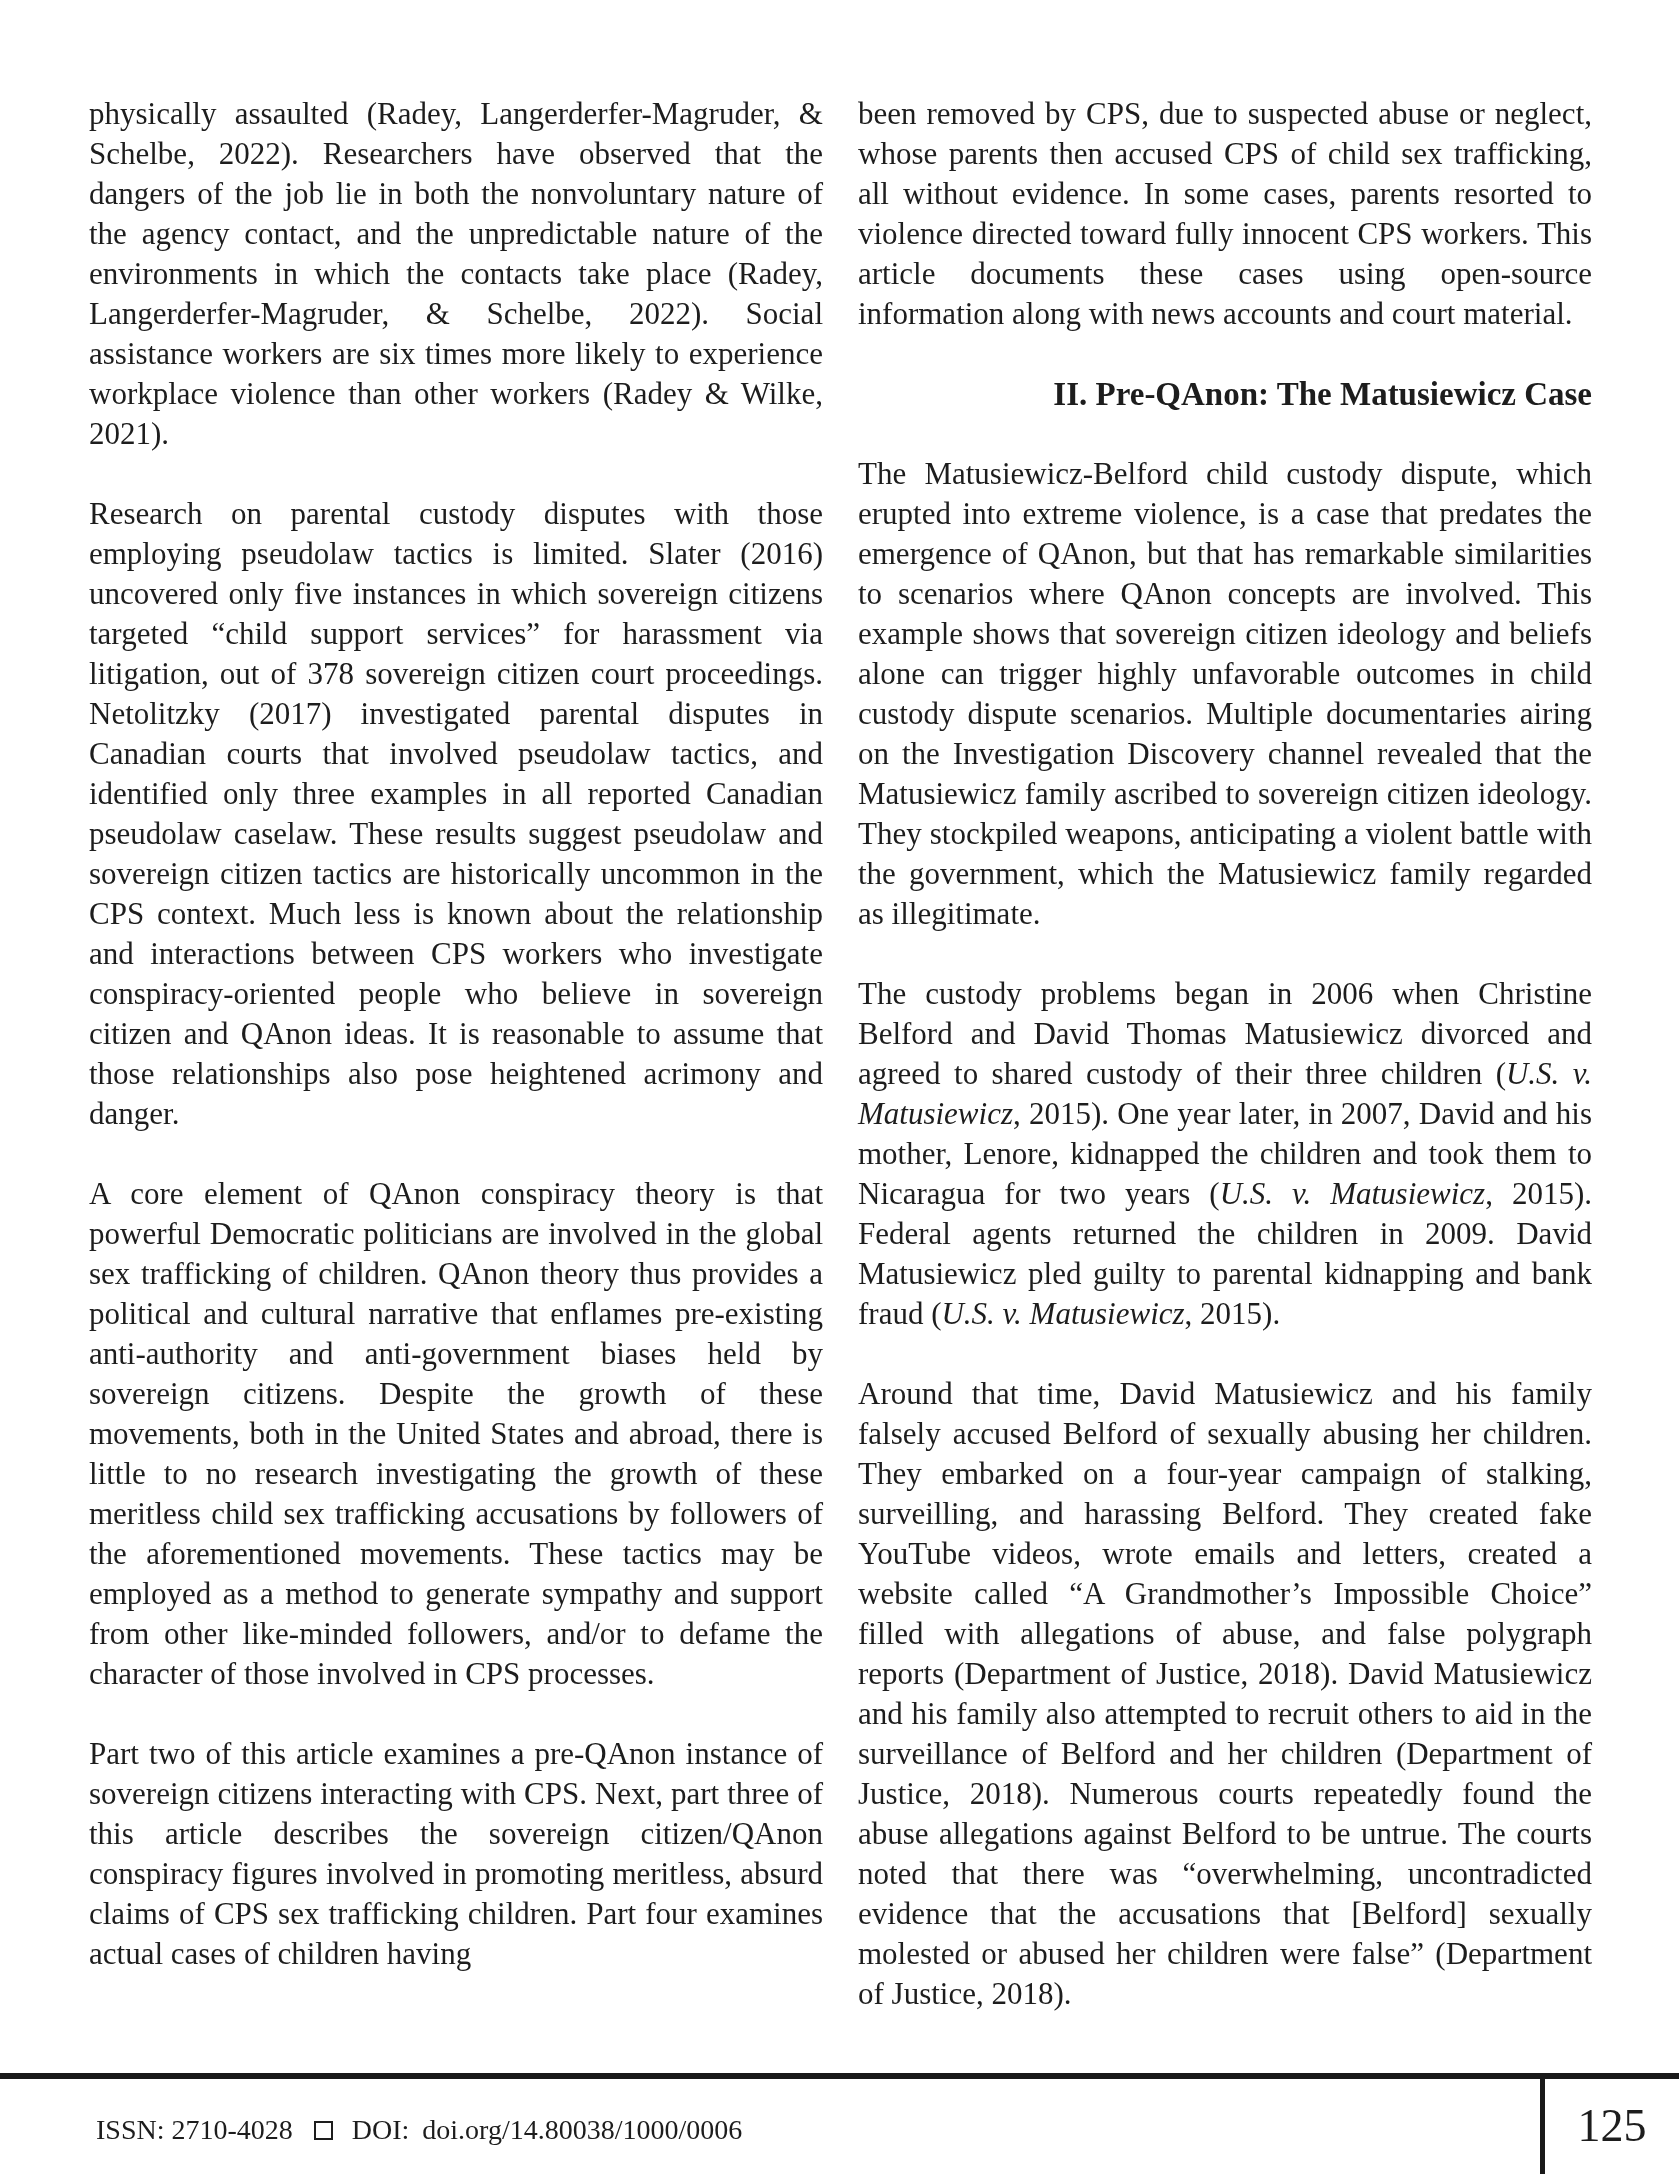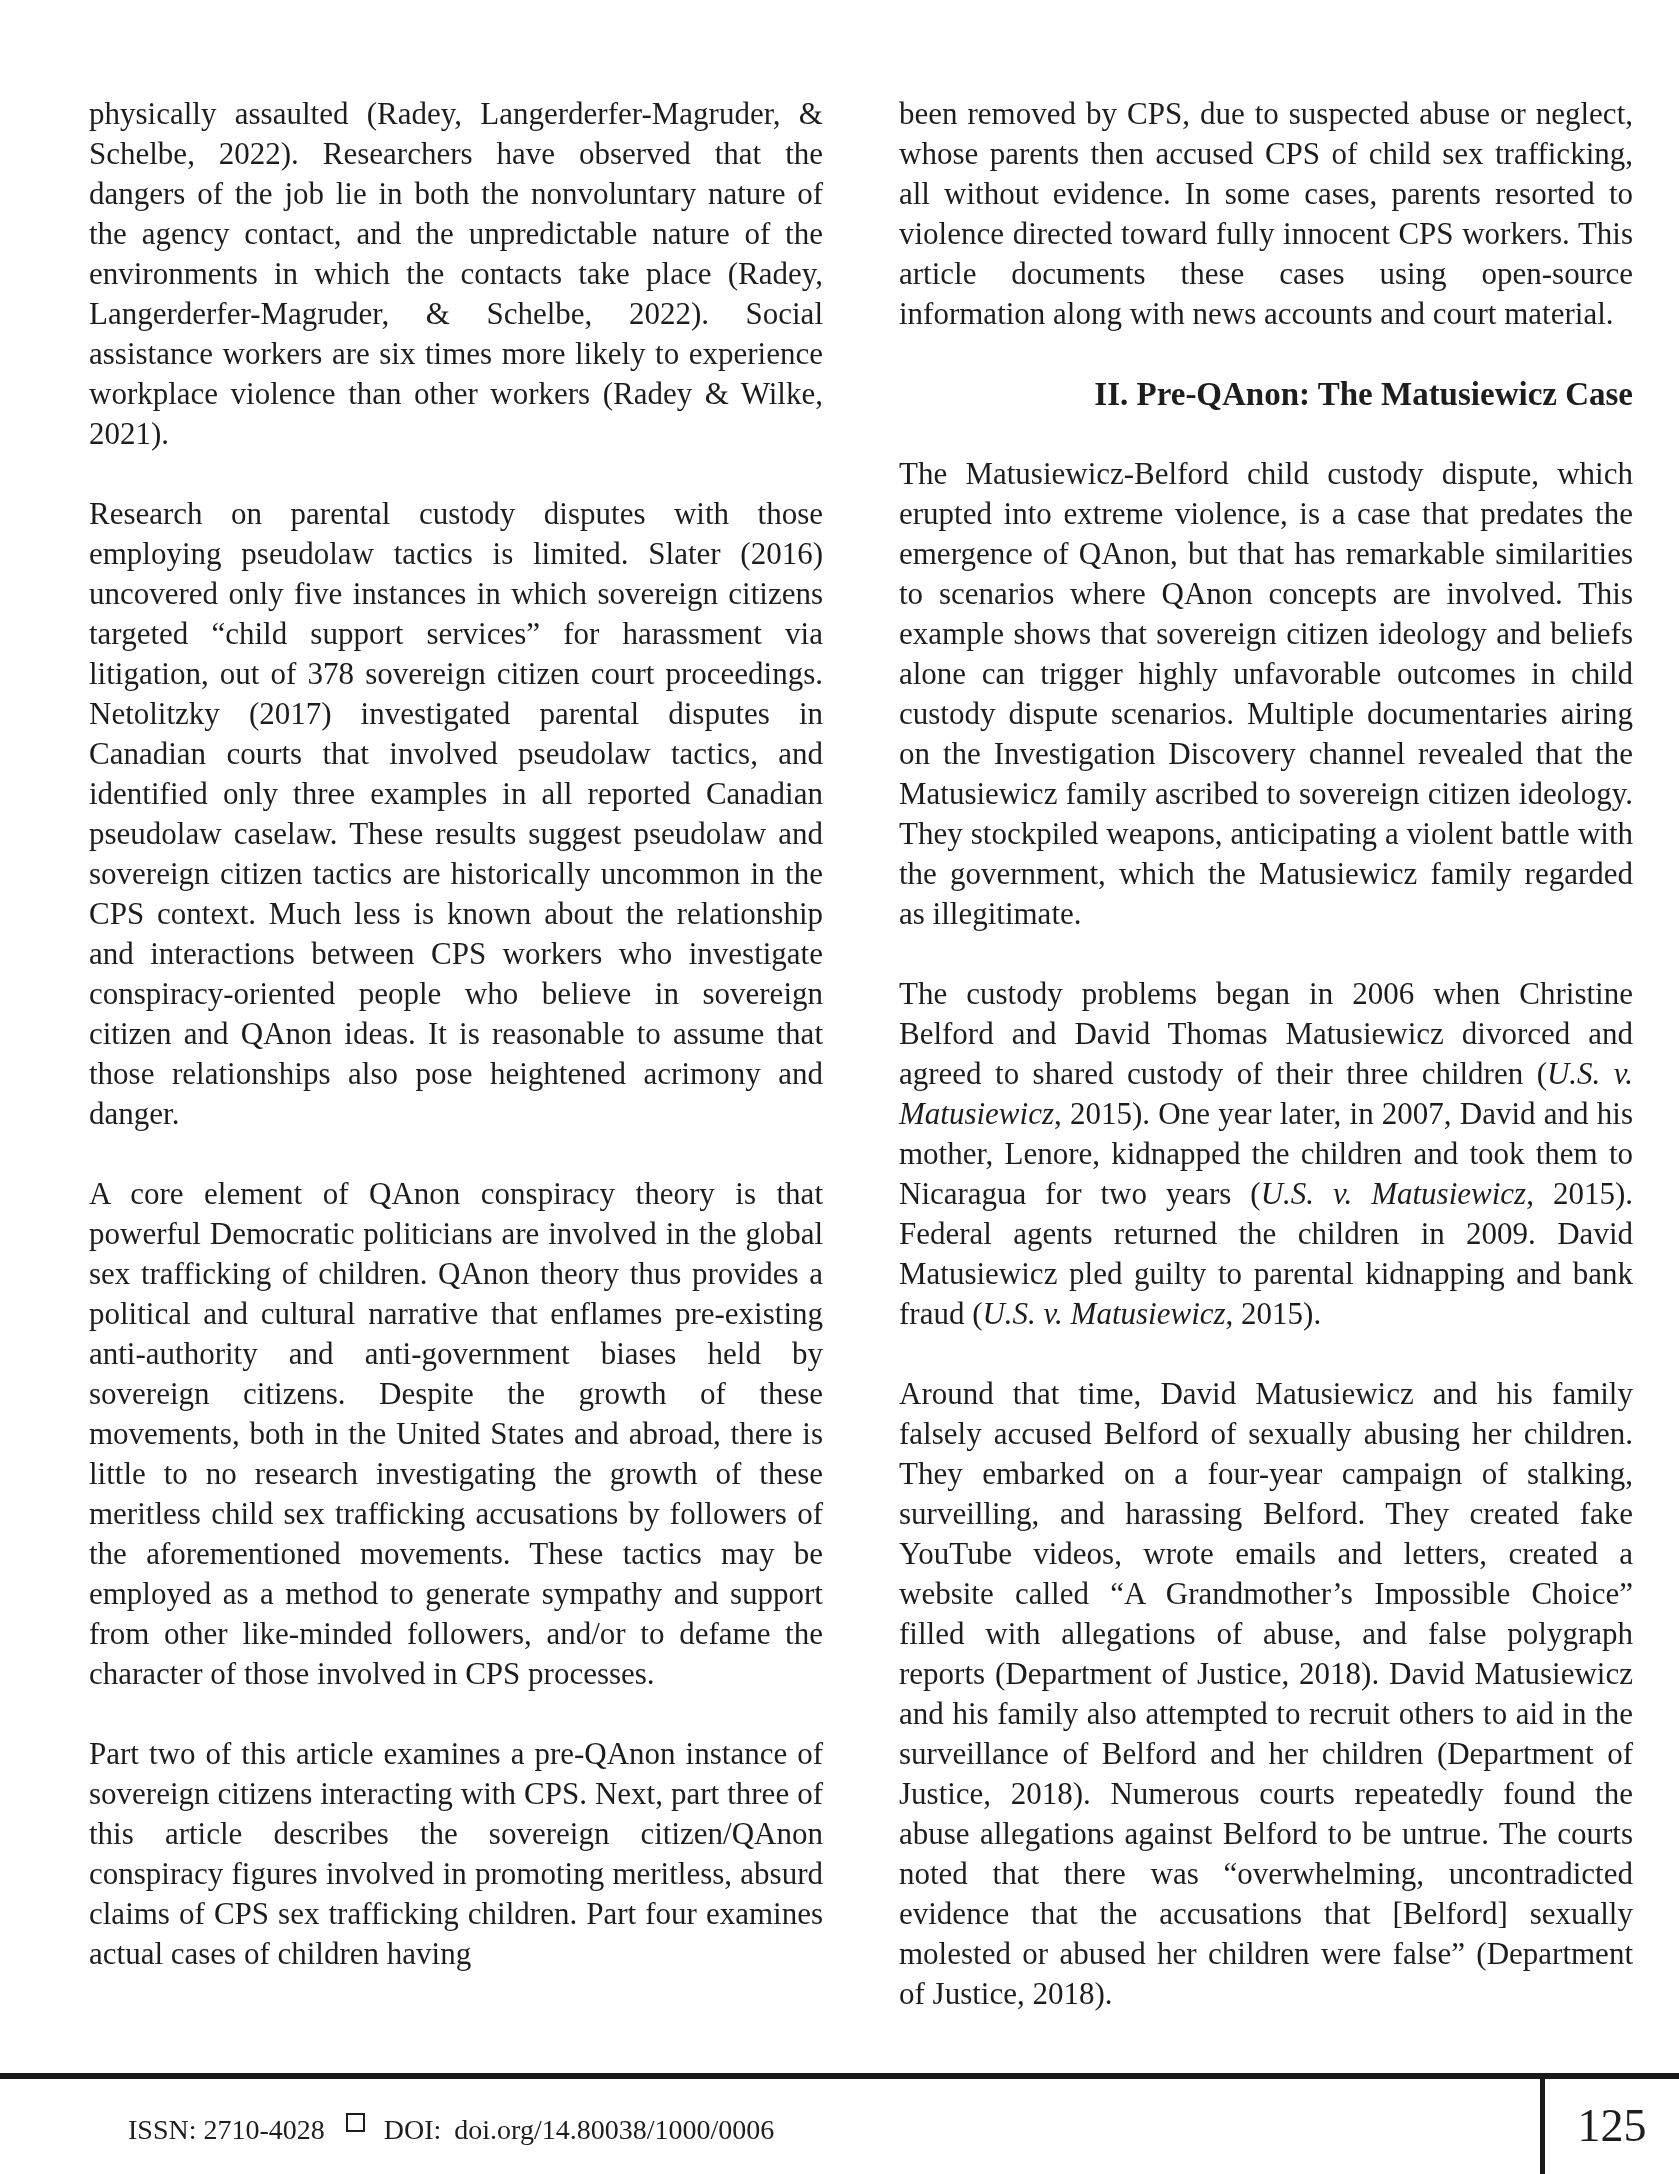--- a/index.html
+++ b/index.html
@@ -16,21 +16,21 @@
     color: #1d1d1d;
     overflow: hidden;
     padding-left: 27px;
   }
   .col {
     position: absolute;
     top: 94px;
     width: 734px;
   }
   .col-left  { left: 89px; }
-  .col-right { left: 899px; }
+  .col-right { left: 858px; }
   p.body-par {
     margin: 0 0 40px 0;
     font-size: 31px;
     line-height: 40px;
     text-align: justify;
     text-justify: inter-word;
   }
   p.body-par i { font-style: italic; }
   .section-heading {
     font-size: 33px;
@@ -53,26 +53,25 @@
     top: 2073px;
     width: 4.7px;
     height: 101px;
     background: #191919;
   }
   .footer-line {
     position: absolute;
     left: 96px;
     top: 2113px;
     display: flex;
-    align-items: flex-start;
+    align-items: center;
     font-size: 28px;
     line-height: 34px;
     white-space: nowrap;
     color: #1d1d1d;
-    margin-left: 32px;
   }
   .sq-icon {
     display: inline-block;
     width: 15px;
     height: 15px;
     border: 2.8px solid #1d1d1d;
     margin: 0 19px 0 21px;
   }
   .doi-value { margin-left: 13px; }
   .pagenum-box {

